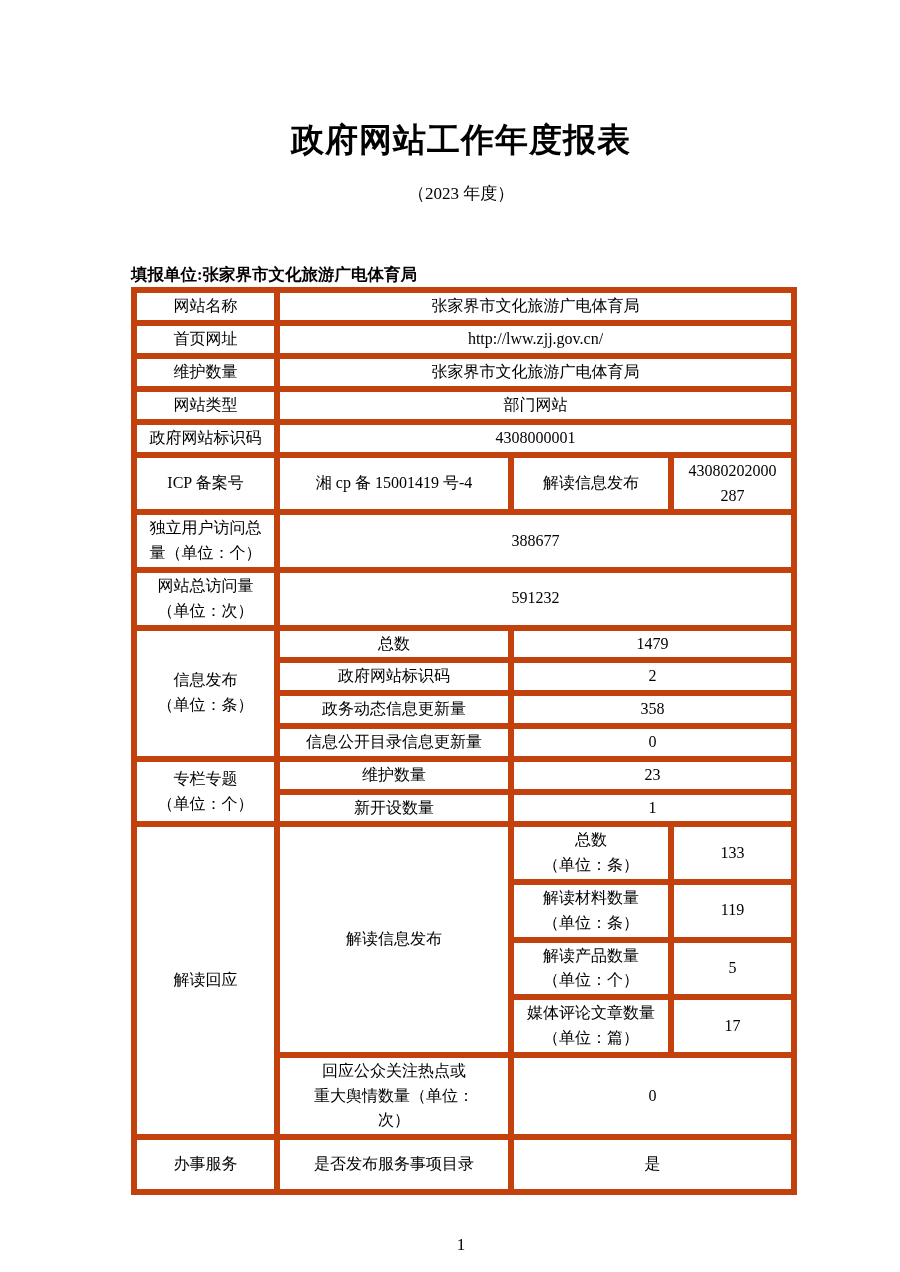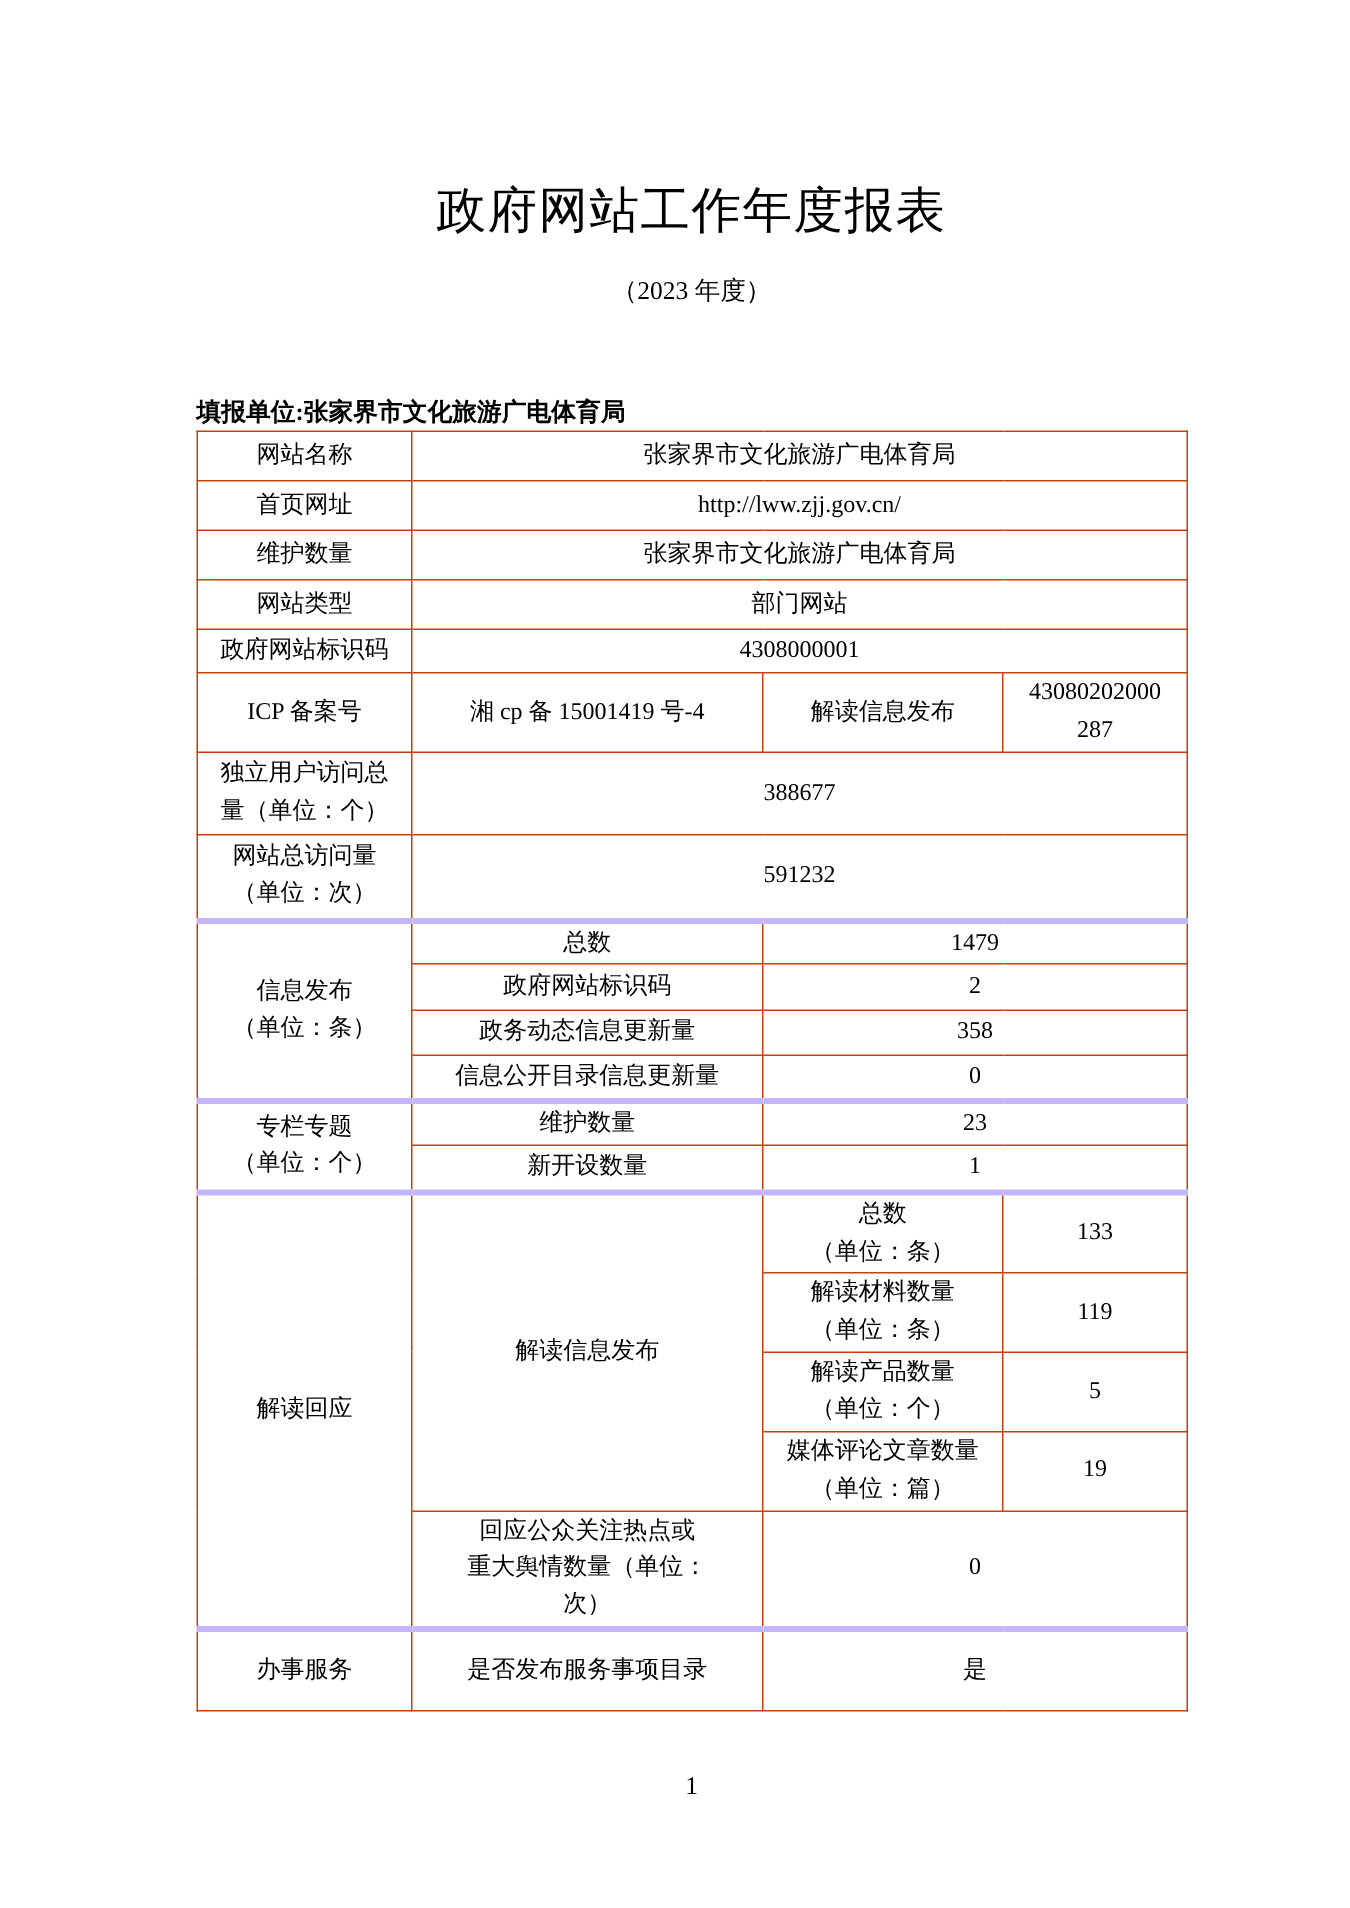--- a/index.html
+++ b/index.html
@@ -4,35 +4,35 @@
 <style>
   html,body { margin:0; padding:0; }
   body {
     width:900px; height:1272px; background:#ffffff; color:#000;
     font-family:"Liberation Serif","DejaVu Serif",serif;
     overflow:hidden;
   }
   .content { width:660px; margin-left:131px; }
   .doc-title {
     font-family:"Liberation Sans","DejaVu Sans",sans-serif;
-    font-weight:normal; font-size:33px; letter-spacing:1px;
+    font-weight:bold; font-size:33px; letter-spacing:1px;
     text-align:center; margin:0; padding-top:120px; line-height:40px;
   }
   .doc-subtitle {
     text-align:center; font-size:17px; margin-top:23px; line-height:22px;
   }
   .filler-line {
     font-weight:bold; font-size:16.5px; margin-top:60px; margin-bottom:2px;
     line-height:20px;
   }
   table.report {
     border-collapse:collapse; width:660px; table-layout:fixed;
   }
   table.report td {
-    border:1px solid #c2410c; text-align:center; vertical-align:middle;
+    border:6px solid #c2410c; text-align:center; vertical-align:middle;
     font-size:16px; line-height:1.55; padding:1px 6px;
     white-space:pre-line; overflow:hidden;
   }
   tr.sec > td { border-top:4px solid #c4b5fd; }
   td.bottom-anchor { vertical-align:bottom; padding-bottom:4px;margin-top:32px; }
   .page-number { text-align:center; font-size:17px; margin-top:40px; }
 </style>
 </head>
 <body>
 
@@ -131,21 +131,21 @@
         <td>119</td>
       </tr>
       <tr style="height:53px">
         <td>解读产品数量
 （单位：个）</td>
         <td>5</td>
       </tr>
       <tr style="height:52px">
         <td>媒体评论文章数量
 （单位：篇）</td>
-        <td>19</td>
+        <td>17</td>
       </tr>
       <tr style="height:75px">
         <td>回应公众关注热点或
 重大舆情数量（单位：
 次）</td>
         <td colspan="2">0</td>
       </tr>
 
       <tr class="sec" style="height:55px">
         <td class="bottom-anchor">办事服务</td>

